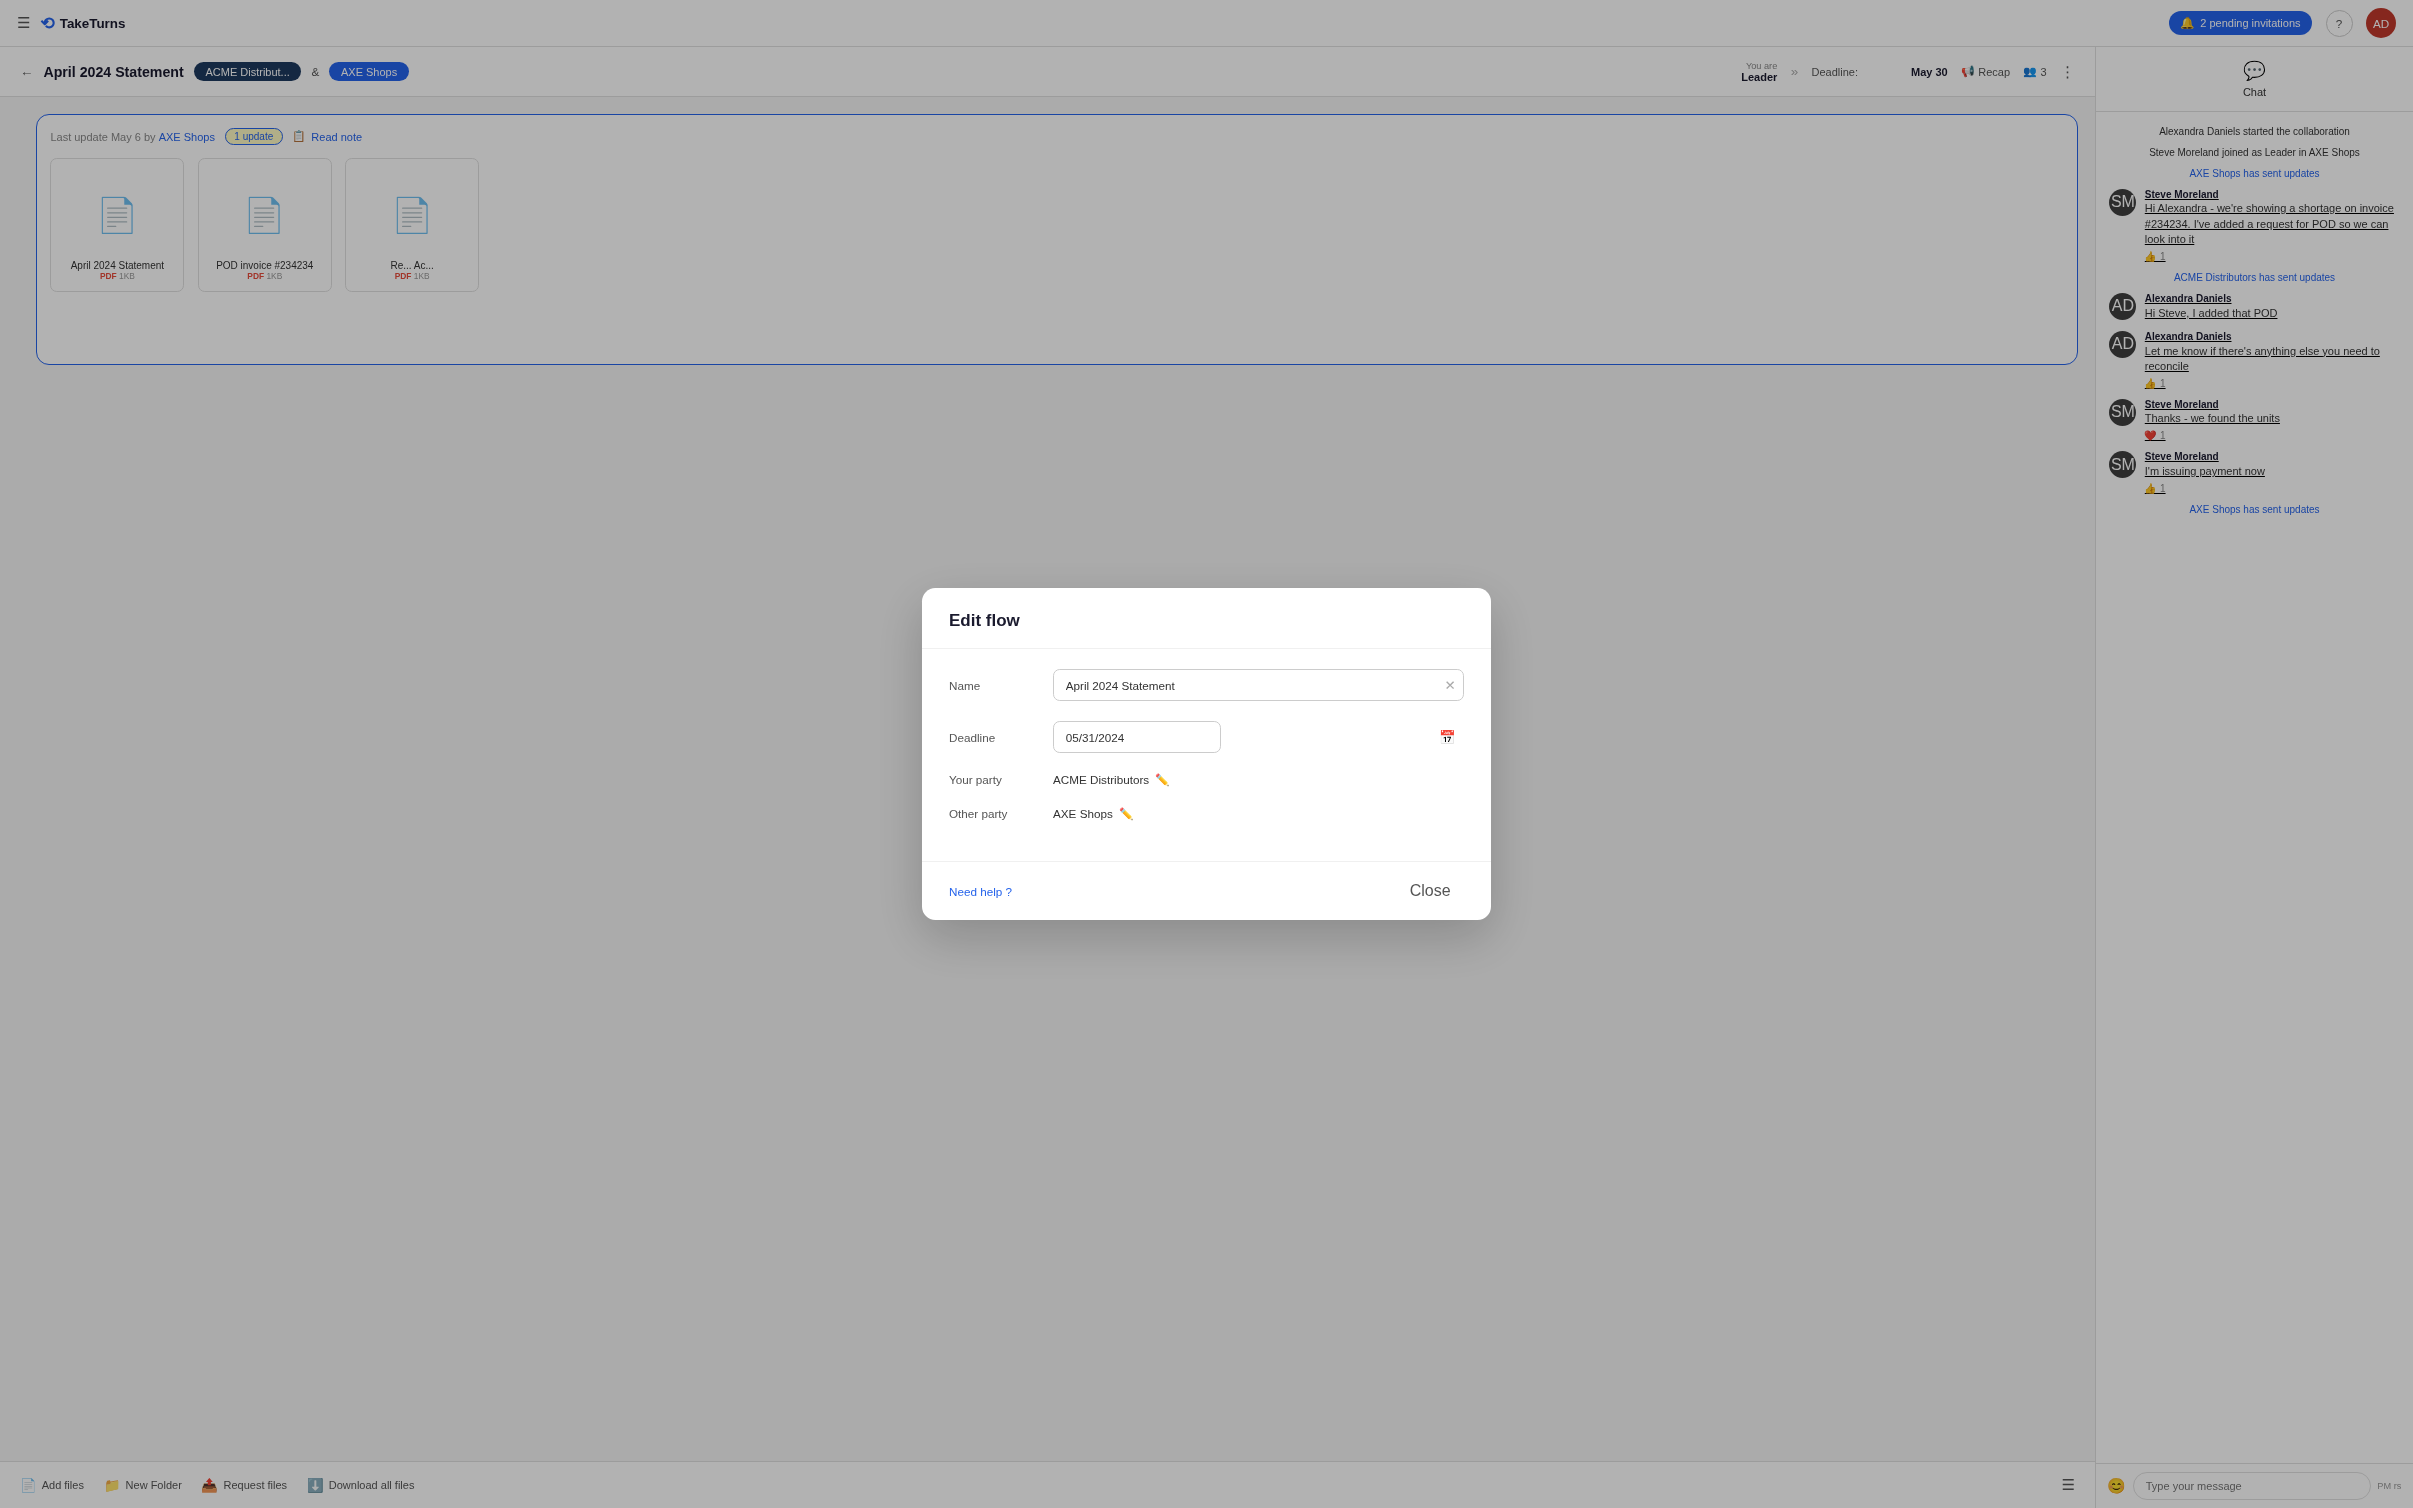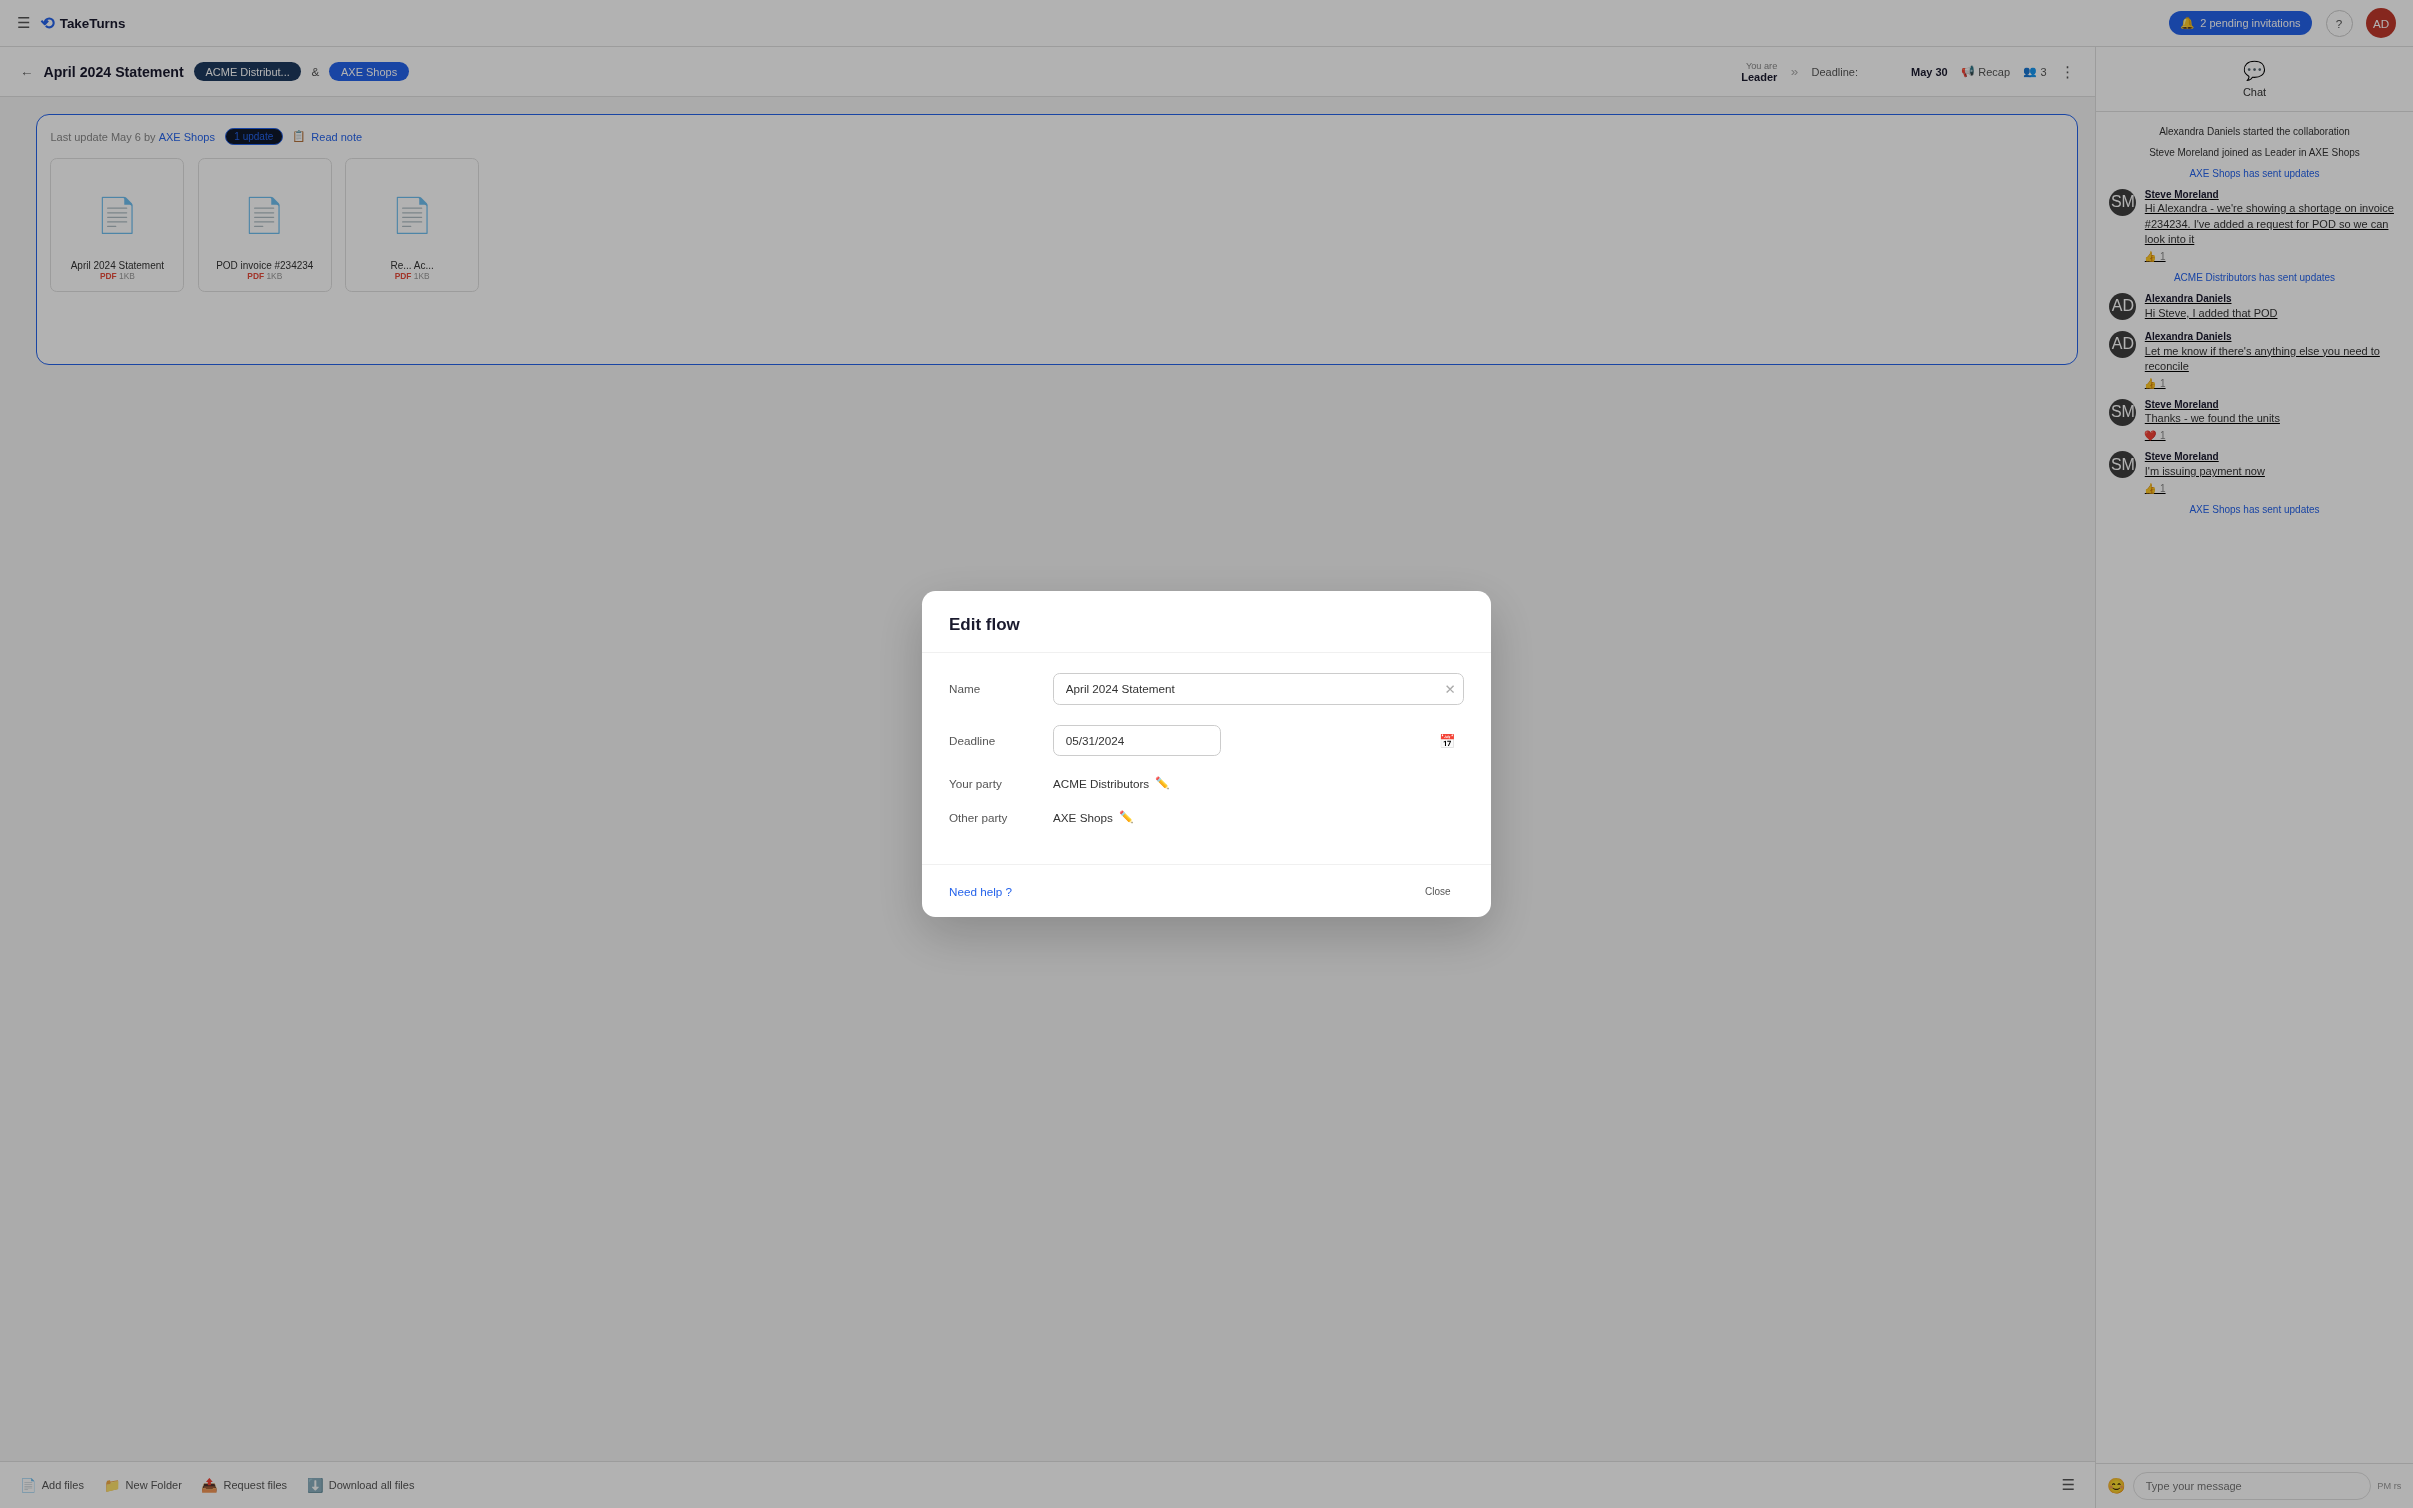--- a/index.html
+++ b/index.html
@@ -65,21 +65,21 @@
     .more-btn { font-size: 15px; color: #555; cursor: pointer; }
 
     
     .flow-area { flex: 1; overflow-y: auto; padding: 17px; position: relative; }
     .flow-card {
       background: #fff; border-radius: 13px; border: 1.7px solid #2563eb;
       padding: 13.4px; min-height: 251px; margin-left: 19px;
     }
     .flow-header { display: flex; align-items: center; gap: 10px; margin-bottom: 13.4px; font-size: 11px; color: #555; }
     .update-badge {
-      background: #0f172a; color: #2563eb; border: 0.8px solid #2563eb;
+      background: #fef9c3; color: #2563eb; border: 0.8px solid #2563eb;
       border-radius: 10px; padding: 1.7px 8.4px; font-size: 10px; font-weight: 500;
     }
     .read-note-btn { display: flex; align-items: center; gap: 5px; color: #2563eb; font-size: 11px; cursor: pointer; font-weight: 500; }
     .last-update-text { color: #888; }
     .axe-shops-link { color: #2563eb; font-weight: 500; }
 
     
     .file-grid { display: flex; gap: 13.4px; flex-wrap: wrap; }
     .file-card {
       background: #fff; border: 0.8px solid #e0e0e0; border-radius: 6.7px;
@@ -175,21 +175,21 @@
       background: none; border: none; cursor: pointer; color: #aaa; font-size: 13.4px;
     }
     .party-value { font-size: 11.7px; color: #333; display: flex; align-items: center; gap: 6.7px; }
     .edit-pencil { color: #aaa; cursor: pointer; font-size: 11.7px; }
     .modal-footer {
       padding: 13.4px 27px; border-top: 0.8px solid #f0f0f0;
       display: flex; align-items: center; justify-content: space-between;
     }
     .help-link { color: #2563eb; font-size: 11.7px; cursor: pointer; }
     .close-btn {
-      background: none; border: none; font-size: 10px; color: #555;
+      background: none; border: none; font-size: 16px; color: #555;
       cursor: pointer; padding: 6.7px 13.4px;
     }
   </style>
 </head>
 <body>
 
 <nav class="top-nav">
   <div class="nav-left">
     <span class="hamburger-icon">☰</span>
     <div class="logo">

